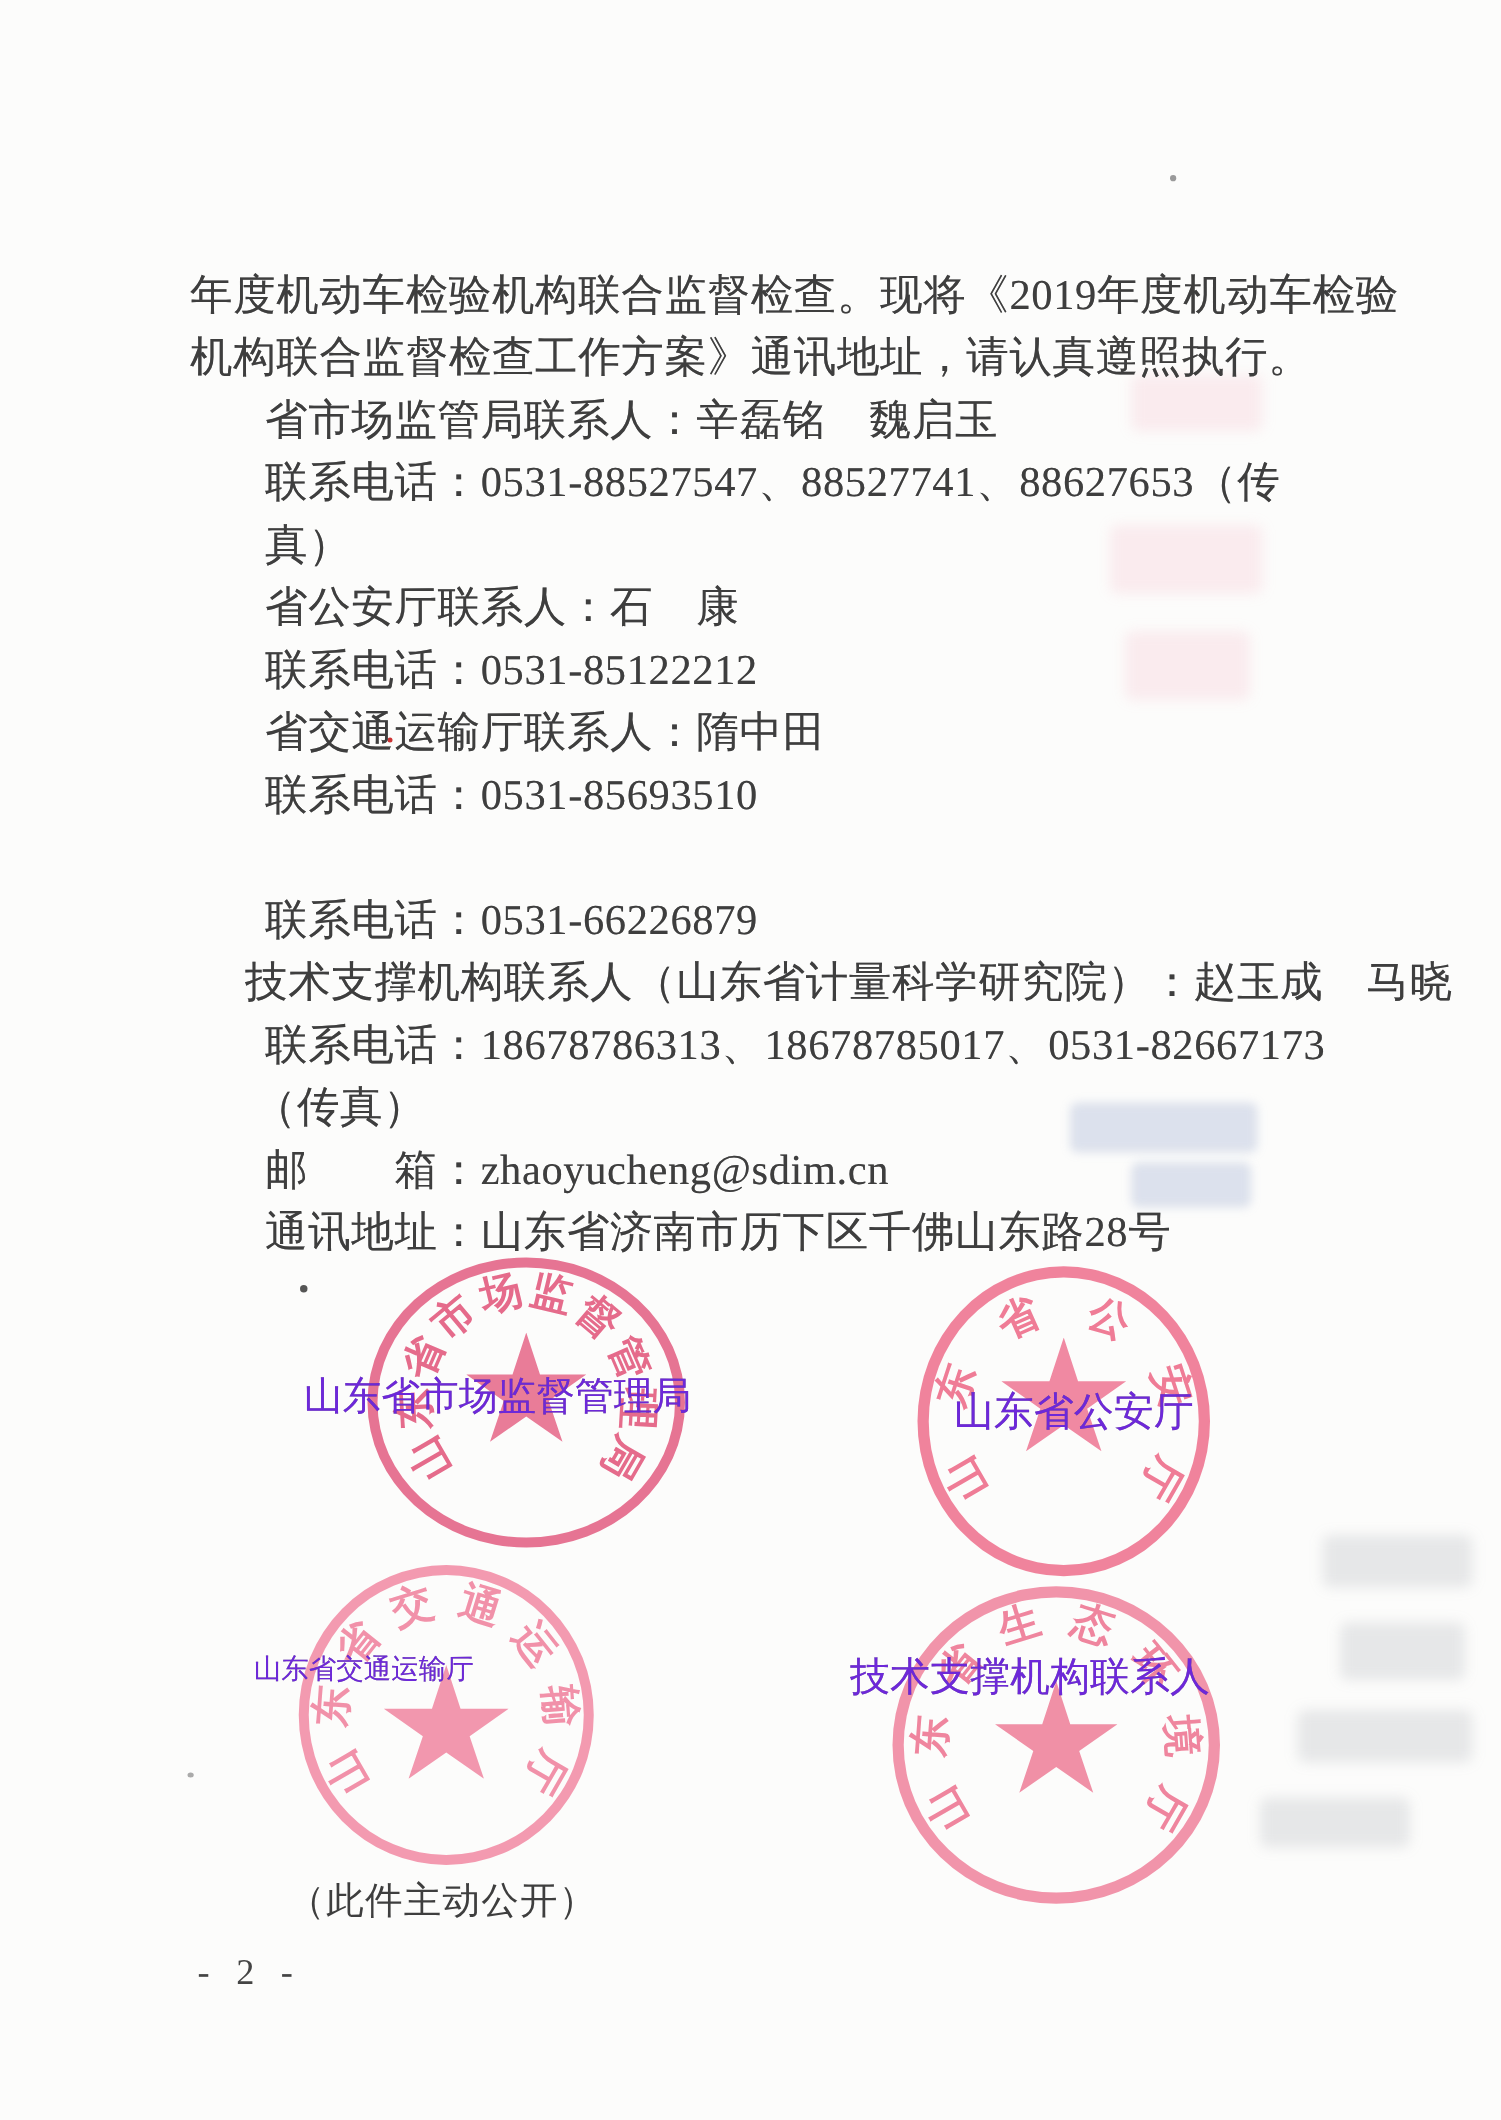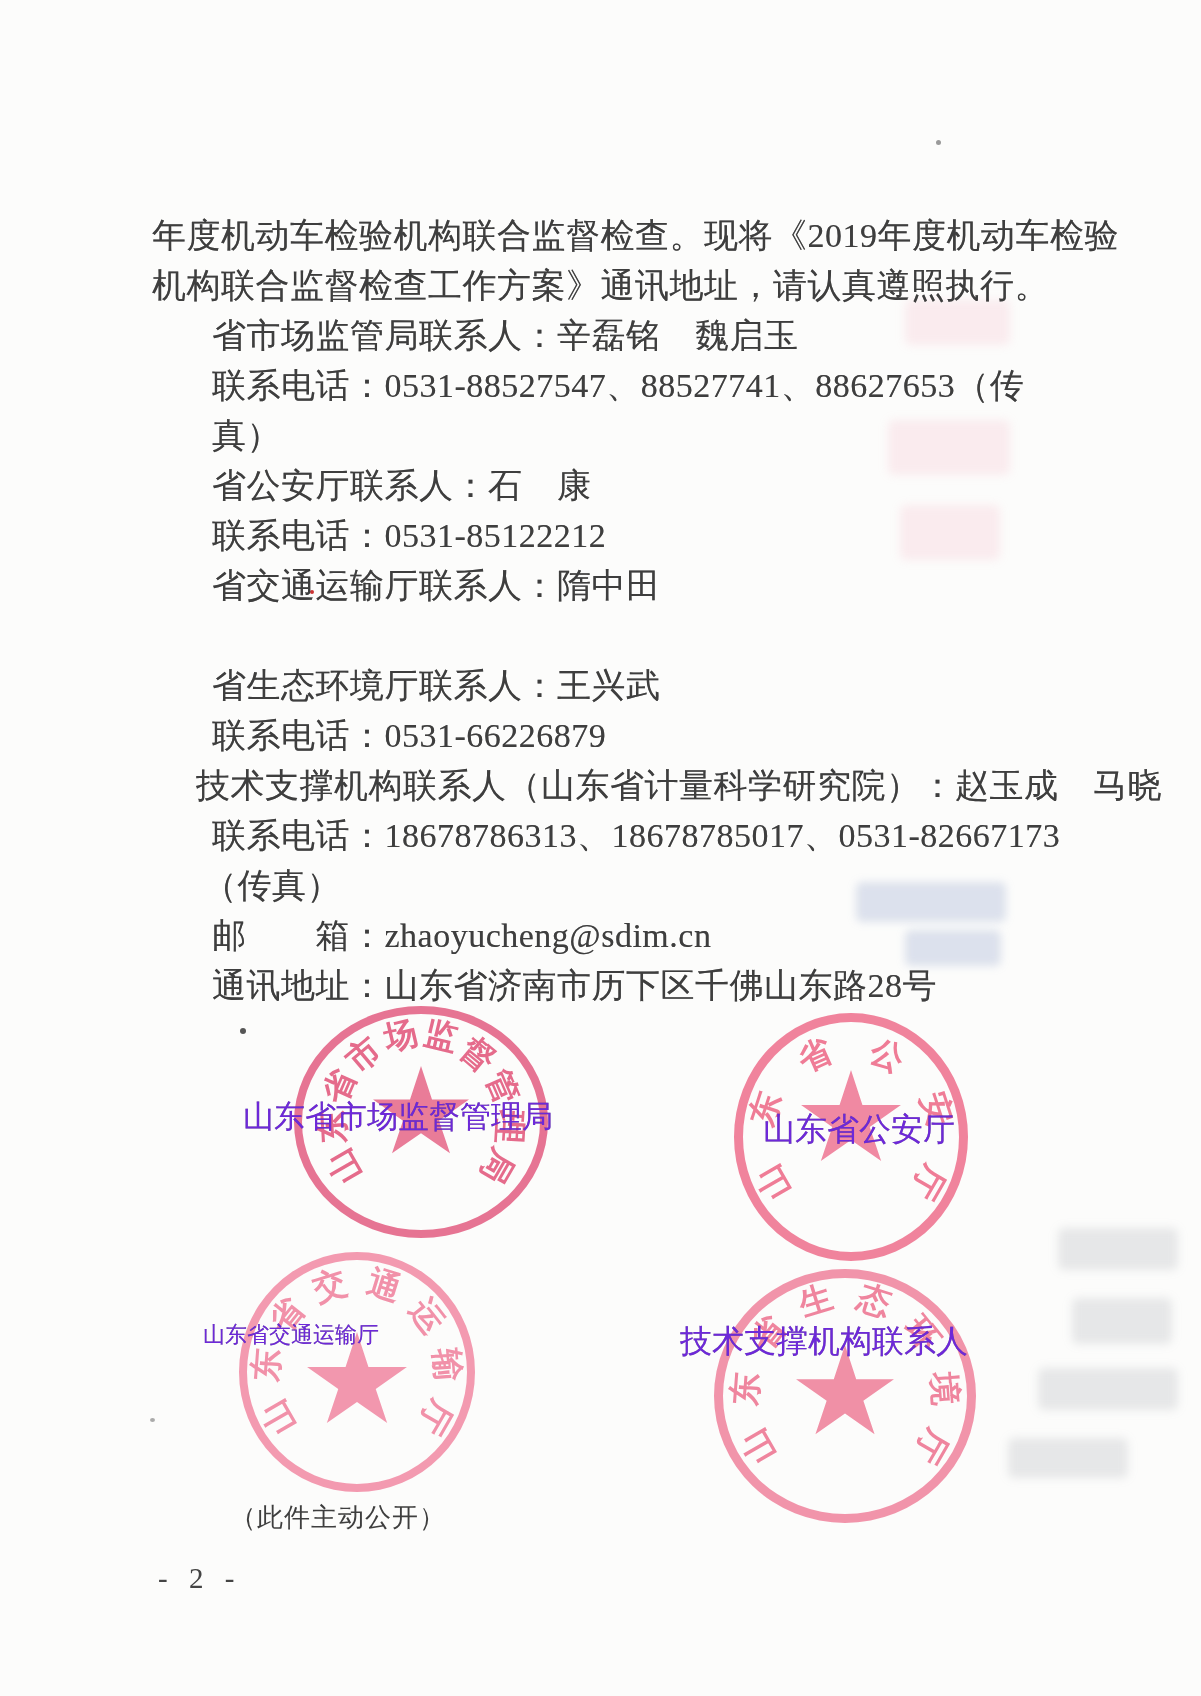--- a/index.html
+++ b/index.html
@@ -28,21 +28,21 @@
     position:absolute;font-size:33px;font-weight:bold;line-height:1;
     font-family:"Liberation Serif","DejaVu Serif",serif;
   }
   .seal-star{position:absolute;
     clip-path:polygon(50% 0%,61% 35%,98% 35%,68% 57%,79% 91%,50% 70%,21% 91%,32% 57%,2% 35%,39% 35%);
   }
   
   .sigtext{position:absolute;font-size:31px;white-space:pre;color:#6d28d9;
     text-shadow:0 0 .4px rgba(60,60,60,.55);}
   
-  .disclosure{position:absolute;left:230px;top:1500px;font-size:26px;
+  .disclosure{position:absolute;left:230px;top:1500px;font-size:30px;
     letter-spacing:1px;color:#3e3e3e;}
   .pagenum{position:absolute;left:158px;top:1562px;font-size:29px;
     letter-spacing:7px;color:#444;}
   
   .ghost{position:absolute;filter:blur(5px);border-radius:6px;pointer-events:none;}
   .ghost-pink{background:rgba(242,150,173,0.16);}
   .ghost-blue{background:rgba(110,130,185,0.22);filter:blur(4px);}
   .ghost-gray{background:rgba(120,124,134,0.16);}
   .speck{position:absolute;border-radius:50%;pointer-events:none;}
 </style>
@@ -66,21 +66,21 @@
   <div class="speck" style="left:150px;top:1418px;width:5px;height:4px;background:#aaa;"></div>
 
   <div class="bodyline x-flush" style="top:211px;text-align:right;">年度机动车检验机构联合监督检查。现将《2019年度机动车检验</div>
   <div class="bodyline x-flush" style="top:261px;">机构联合监督检查工作方案》通讯地址，请认真遵照执行。</div>
   <div class="bodyline x-indent" style="top:311px;">省市场监管局联系人：辛磊铭　魏启玉</div>
   <div class="bodyline x-indent" style="top:361px;">联系电话：0531-88527547、88527741、88627653（传</div>
   <div class="bodyline x-indent" style="top:411px;">真）</div>
   <div class="bodyline x-indent" style="top:461px;">省公安厅联系人：石　康</div>
   <div class="bodyline x-indent" style="top:511px;">联系电话：0531-85122212</div>
   <div class="bodyline x-indent" style="top:561px;">省交通运输厅联系人：隋中田</div>
-  <div class="bodyline x-indent" style="top:661px;">省生态环境厅联系人：王兴武</div>
+  <div class="bodyline x-indent" style="top:611px;">联系电话：0531-85693510</div>
   <div class="bodyline x-indent" style="top:711px;">联系电话：0531-66226879</div>
   <div class="bodyline x-tech" style="top:761px;">技术支撑机构联系人（山东省计量科学研究院）：赵玉成　马晓</div>
   <div class="bodyline x-indent" style="top:811px;">联系电话：18678786313、18678785017、0531-82667173</div>
   <div class="bodyline x-fax" style="top:861px;">（传真）</div>
   <div class="bodyline x-indent" style="top:911px;">邮　　箱：zhaoyucheng@sdim.cn</div>
   <div class="bodyline x-indent" style="top:961px;">通讯地址：山东省济南市历下区千佛山东路28号</div>
 
   <div class="seal" style="left:294px;top:1006px;width:254px;height:232px;">
     <div class="seal-ring" style="border:8px solid rgba(228,83,122,0.8);"></div>
     <div class="seal-star" style="width:100px;height:96px;background:rgba(232,96,133,0.82);transform:translateY(-8px);"></div>

